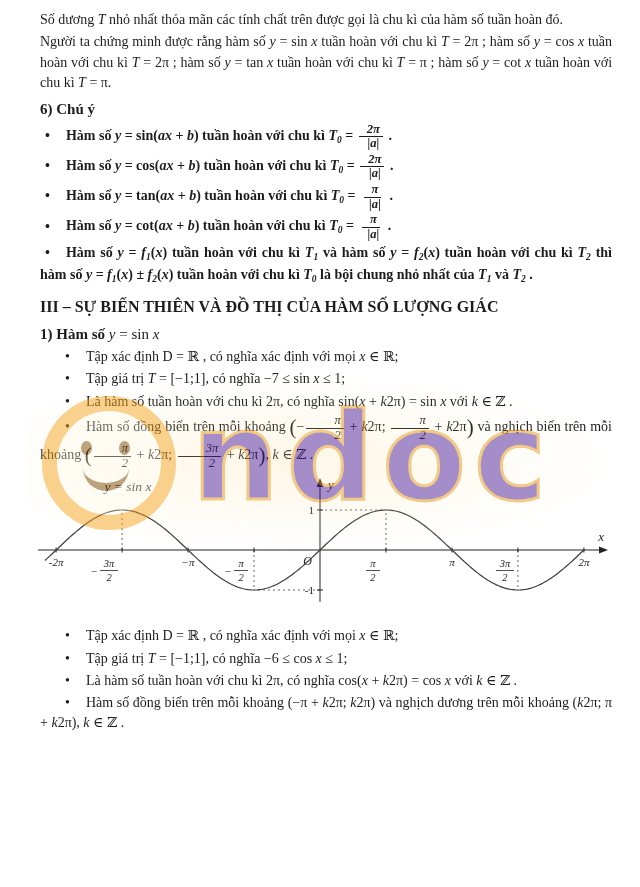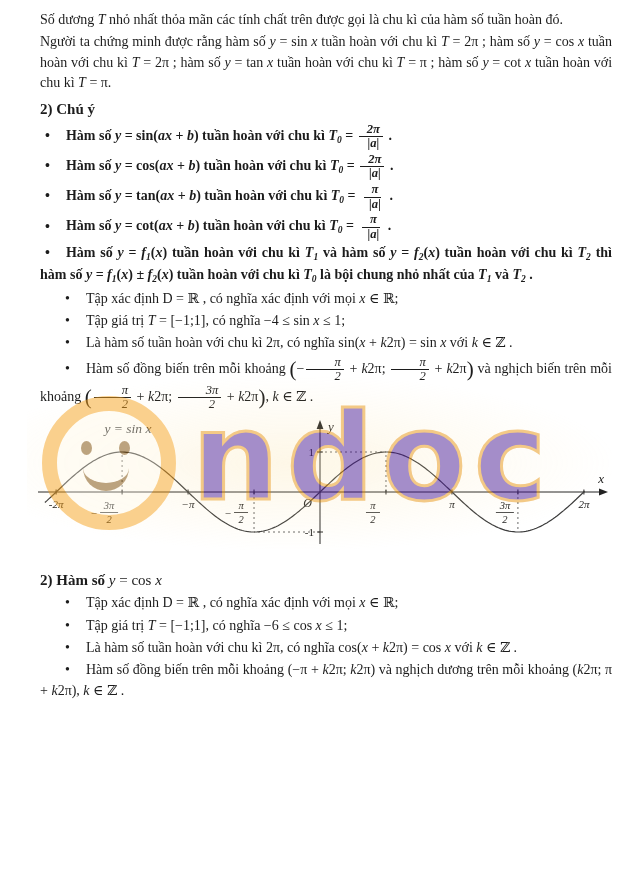--- a/index.html
+++ b/index.html
@@ -38,43 +38,45 @@
 </style>
 </head>
 <body>
 
 <div class="page">
   <div class="content">
 
     <p class="para"><span>Số dương </span><span class="mi">T</span><span> nhỏ nhất thỏa mãn các tính chất trên được gọi là chu kì của hàm số tuần hoàn đó.</span></p>
     <p class="para"><span>Người ta chứng minh được rằng hàm số </span><span class="mi">y</span><span> = sin </span><span class="mi">x</span><span> tuần hoàn với chu kì </span><span class="mi">T</span><span> = 2π ; hàm số </span><span class="mi">y</span><span> = cos </span><span class="mi">x</span><span> tuần hoàn với chu kì </span><span class="mi">T</span><span> = 2π ; hàm số </span><span class="mi">y</span><span> = tan </span><span class="mi">x</span><span> tuần hoàn với chu kì </span><span class="mi">T</span><span> = π ; hàm số </span><span class="mi">y</span><span> = cot </span><span class="mi">x</span><span> tuần hoàn với chu kì </span><span class="mi">T</span><span> = π.</span></p>
 
-    <div class="para h2"><span class="hb">2) Chú ý</span></div>
+    <div class="para h2"><span class="hb">6) Chú ý</span></div>
 
     <p class="para b1"><span class="bl">•</span><span>Hàm số </span><span class="mi">y</span><span> = sin(</span><span class="mi">ax</span><span> + </span><span class="mi">b</span><span>) tuần hoàn với chu kì </span><span class="mi">T</span><span class="sub">0</span><span> = </span><span class="frac">
           <span class="num">2π</span>
           <span class="den">|a|</span>
         </span><span> .</span></p>
     <p class="para b1"><span class="bl">•</span><span>Hàm số </span><span class="mi">y</span><span> = cos(</span><span class="mi">ax</span><span> + </span><span class="mi">b</span><span>) tuần hoàn với chu kì </span><span class="mi">T</span><span class="sub">0</span><span> = </span><span class="frac">
           <span class="num">2π</span>
           <span class="den">|a|</span>
         </span><span> .</span></p>
     <p class="para b1"><span class="bl">•</span><span>Hàm số </span><span class="mi">y</span><span> = tan(</span><span class="mi">ax</span><span> + </span><span class="mi">b</span><span>) tuần hoàn với chu kì </span><span class="mi">T</span><span class="sub">0</span><span> = </span><span class="frac">
           <span class="num">π</span>
           <span class="den">|a|</span>
         </span><span> .</span></p>
     <p class="para b1"><span class="bl">•</span><span>Hàm số </span><span class="mi">y</span><span> = cot(</span><span class="mi">ax</span><span> + </span><span class="mi">b</span><span>) tuần hoàn với chu kì </span><span class="mi">T</span><span class="sub">0</span><span> = </span><span class="frac">
           <span class="num">π</span>
           <span class="den">|a|</span>
         </span><span> .</span></p>
     <p class="para b1"><span class="bl">•</span><span>Hàm số </span><span class="mi">y</span><span> = </span><span class="mi">f</span><span class="sub">1</span><span>(</span><span class="mi">x</span><span>)</span><span> tuần hoàn với chu kì </span><span class="mi">T</span><span class="sub">1</span><span> và hàm số </span><span class="mi">y</span><span> = </span><span class="mi">f</span><span class="sub">2</span><span>(</span><span class="mi">x</span><span>)</span><span> tuần hoàn với chu kì </span><span class="mi">T</span><span class="sub">2</span><span> thì hàm số </span><span class="mi">y</span><span> = </span><span class="mi">f</span><span class="sub">1</span><span>(</span><span class="mi">x</span><span>) ± </span><span class="mi">f</span><span class="sub">2</span><span>(</span><span class="mi">x</span><span>)</span><span> tuần hoàn với chu kì </span><span class="mi">T</span><span class="sub">0</span><span> là bội chung nhỏ nhất của </span><span class="mi">T</span><span class="sub">1</span><span> và </span><span class="mi">T</span><span class="sub">2</span><span> .</span></p>
 
+    <div class="para h1"><span class="hb">III – SỰ BIẾN THIÊN VÀ ĐỒ THỊ CỦA HÀM SỐ LƯỢNG GIÁC</span></div>
 
+    <div class="para h2"><span class="hb">1) Hàm số </span><span class="mi">y</span><span> = sin </span><span class="mi">x</span></div>
     <p class="para b2"><span class="bl">•</span><span>Tập xác định </span><span>D = ℝ</span><span> , có nghĩa xác định với mọi </span><span class="mi">x</span><span> ∈ ℝ;</span></p>
-    <p class="para b2"><span class="bl">•</span><span>Tập giá trị </span><span class="mi">T</span><span> = [−1;1]</span><span>, có nghĩa </span><span>−4 ≤ sin </span><span class="mi">x</span><span> ≤ 1;</span></p>
+    <p class="para b2"><span class="bl">•</span><span>Tập giá trị </span><span class="mi">T</span><span> = [−1;1]</span><span>, có nghĩa </span><span>−7 ≤ sin </span><span class="mi">x</span><span> ≤ 1;</span></p>
     <p class="para b2"><span class="bl">•</span><span>Là hàm số tuần hoàn với chu kì 2π, có nghĩa sin(</span><span class="mi">x</span><span> + </span><span class="mi">k</span><span>2π) = sin </span><span class="mi">x</span><span> với </span><span class="mi">k</span><span> ∈ ℤ .</span></p>
     <p class="para b2"><span class="bl">•</span><span>Hàm số đồng biến trên mỗi khoảng </span><span class="bigp">(</span><span>−</span><span class="frac">
           <span class="num">π</span>
           <span class="den">2</span>
         </span><span> + </span><span class="mi">k</span><span>2π; </span><span class="frac">
           <span class="num">π</span>
           <span class="den">2</span>
         </span><span> + </span><span class="mi">k</span><span>2π</span><span class="bigp">)</span><span> và nghịch biến trên mỗi khoảng </span><span class="bigp">(</span><span class="frac">
           <span class="num">π</span>
           <span class="den">2</span>
@@ -126,21 +128,20 @@
           <text x="423.9472" y="90" font-size="11" text-anchor="middle" fill="#222" font-family="&quot;Liberation Serif&quot;,&quot;DejaVu Serif&quot;,serif" font-style="italic">π</text>
           <text x="476.9208" y="91" font-size="10.5" text-anchor="middle" fill="#222" font-family="&quot;Liberation Serif&quot;,&quot;DejaVu Serif&quot;,serif" font-style="italic">3π</text>
           <line x1="467.9208" y1="94.5" x2="485.9208" y2="94.5" stroke="#222" stroke-width="0.8"></line>
           <text x="476.9208" y="105" font-size="10.5" text-anchor="middle" fill="#222" font-family="&quot;Liberation Serif&quot;,&quot;DejaVu Serif&quot;,serif" font-style="italic">2</text>
           <text x="555.8944" y="90" font-size="11" text-anchor="middle" fill="#222" font-family="&quot;Liberation Serif&quot;,&quot;DejaVu Serif&quot;,serif" font-style="italic">2π</text>
           <path d="M16.9,84.5 L19.0,82.6 L21.1,80.6 L23.2,78.7 L25.3,76.7 L27.4,74.7 L29.5,72.7 L31.6,70.7 L33.7,68.7 L35.8,66.7 L37.9,64.8 L40.0,62.8 L42.1,60.9 L44.2,59.0 L46.3,57.2 L48.4,55.4 L50.5,53.7 L52.6,52.0 L54.7,50.3 L56.8,48.7 L58.9,47.2 L61.0,45.8 L63.1,44.4 L65.2,43.1 L67.3,41.9 L69.4,40.7 L71.5,39.6 L73.6,38.7 L75.7,37.8 L77.8,37.0 L79.9,36.3 L82.0,35.6 L84.1,35.1 L86.2,34.7 L88.3,34.4 L90.4,34.2 L92.5,34.0 L94.6,34.0 L96.7,34.1 L98.8,34.3 L100.9,34.5 L103.0,34.9 L105.1,35.4 L107.2,35.9 L109.3,36.6 L111.4,37.4 L113.5,38.2 L115.6,39.1 L117.7,40.2 L119.8,41.3 L121.9,42.5 L124.0,43.7 L126.1,45.1 L128.2,46.5 L130.3,48.0 L132.4,49.5 L134.5,51.1 L136.6,52.8 L138.7,54.5 L140.8,56.3 L142.9,58.1 L145.0,60.0 L147.1,61.9 L149.2,63.8 L151.3,65.7 L153.4,67.7 L155.5,69.7 L157.6,71.7 L159.7,73.7 L161.8,75.7 L163.9,77.7 L166.0,79.6 L168.1,81.6 L170.2,83.6 L172.3,85.5 L174.4,87.4 L176.5,89.3 L178.6,91.1 L180.7,92.9 L182.8,94.6 L184.9,96.3 L187.0,97.9 L189.1,99.5 L191.2,101.0 L193.3,102.5 L195.4,103.8 L197.5,105.1 L199.6,106.3 L201.7,107.5 L203.8,108.5 L205.9,109.5 L208.0,110.4 L210.1,111.2 L212.2,111.9 L214.3,112.5 L216.4,113.0 L218.5,113.4 L220.6,113.7 L222.7,113.9 L224.8,114.0 L226.9,114.0 L229.0,113.9 L231.1,113.7 L233.2,113.4 L235.3,113.0 L237.4,112.5 L239.5,112.0 L241.6,111.3 L243.7,110.5 L245.8,109.6 L247.9,108.7 L250.0,107.7 L252.1,106.5 L254.2,105.3 L256.3,104.1 L258.4,102.7 L260.5,101.3 L262.6,99.8 L264.7,98.2 L266.8,96.6 L268.9,94.9 L271.0,93.2 L273.1,91.4 L275.2,89.6 L277.3,87.7 L279.4,85.8 L281.5,83.9 L283.6,81.9 L285.7,80.0 L287.8,78.0 L289.9,76.0 L292.0,74.0 L294.1,72.0 L296.2,70.0 L298.3,68.0 L300.4,66.1 L302.5,64.1 L304.6,62.2 L306.7,60.3 L308.8,58.4 L310.9,56.6 L313.0,54.8 L315.1,53.1 L317.2,51.4 L319.3,49.8 L321.4,48.2 L323.5,46.7 L325.6,45.3 L327.7,43.9 L329.8,42.7 L331.9,41.5 L334.0,40.3 L336.1,39.3 L338.2,38.4 L340.3,37.5 L342.4,36.7 L344.5,36.0 L346.6,35.5 L348.7,35.0 L350.8,34.6 L352.9,34.3 L355.0,34.1 L357.1,34.0 L359.2,34.0 L361.3,34.1 L363.4,34.3 L365.5,34.6 L367.6,35.0 L369.7,35.5 L371.8,36.1 L373.9,36.8 L376.0,37.6 L378.1,38.5 L380.2,39.5 L382.3,40.5 L384.4,41.7 L386.5,42.9 L388.6,44.2 L390.7,45.5 L392.8,47.0 L394.9,48.5 L397.0,50.1 L399.1,51.7 L401.2,53.4 L403.3,55.1 L405.4,56.9 L407.5,58.7 L409.6,60.6 L411.7,62.5 L413.8,64.4 L415.9,66.4 L418.0,68.4 L420.1,70.3 L422.2,72.3 L424.3,74.3 L426.4,76.3 L428.5,78.3 L430.6,80.3 L432.7,82.3 L434.8,84.2 L436.9,86.1 L439.0,88.0 L441.1,89.9 L443.2,91.7 L445.3,93.5 L447.4,95.2 L449.5,96.9 L451.6,98.5 L453.7,100.0 L455.8,101.5 L457.9,102.9 L460.0,104.3 L462.1,105.5 L464.2,106.7 L466.3,107.8 L468.4,108.9 L470.5,109.8 L472.6,110.6 L474.7,111.4 L476.8,112.1 L478.9,112.6 L481.0,113.1 L483.1,113.5 L485.2,113.7 L487.3,113.9 L489.4,114.0 L491.5,114.0 L493.6,113.8 L495.7,113.6 L497.8,113.3 L499.9,112.9 L502.0,112.4 L504.1,111.7 L506.2,111.0 L508.3,110.2 L510.4,109.3 L512.5,108.4 L514.6,107.3 L516.7,106.1 L518.8,104.9 L520.9,103.6 L523.0,102.2 L525.1,100.8 L527.2,99.3 L529.3,97.7 L531.4,96.0 L533.5,94.3 L535.6,92.6 L537.7,90.8 L539.8,89.0 L541.9,87.1 L544.0,85.2 L546.1,83.2 L548.2,81.3 L550.3,79.3 L552.4,77.3 L554.5,75.3 L556.6,73.3 " fill="none" stroke="#3c3c3c" stroke-width="1.2"></path>
           <text x="100" y="15" font-size="13.5" text-anchor="middle" fill="#222" font-family="&quot;Liberation Serif&quot;,&quot;DejaVu Serif&quot;,serif" font-style="italic">y = sin x</text>
         </svg>
     </div>
 
-    <div class="para h2"><span class="hb">2) Hàm số </span><span class="mi">y</span><span> = cos </span><span class="mi">x</span></div>
     <p class="para b2"><span class="bl">•</span><span>Tập xác định </span><span>D = ℝ</span><span> , có nghĩa xác định với mọi </span><span class="mi">x</span><span> ∈ ℝ;</span></p>
     <p class="para b2"><span class="bl">•</span><span>Tập giá trị </span><span class="mi">T</span><span> = [−1;1]</span><span>, có nghĩa </span><span>−6 ≤ cos </span><span class="mi">x</span><span> ≤ 1;</span></p>
     <p class="para b2"><span class="bl">•</span><span>Là hàm số tuần hoàn với chu kì 2π, có nghĩa cos(</span><span class="mi">x</span><span> + </span><span class="mi">k</span><span>2π) = cos </span><span class="mi">x</span><span> với </span><span class="mi">k</span><span> ∈ ℤ .</span></p>
     <p class="para b2"><span class="bl">•</span><span>Hàm số đồng biến trên mỗi khoảng (−π + </span><span class="mi">k</span><span>2π; </span><span class="mi">k</span><span>2π)</span><span> và nghịch dương trên mỗi khoảng (</span><span class="mi">k</span><span>2π; π + </span><span class="mi">k</span><span>2π), </span><span class="mi">k</span><span> ∈ ℤ .</span></p>
 
   </div>
 
   <div class="watermark">
     <div class="wm-mascot">
       <div class="wm-eye e1"></div>

